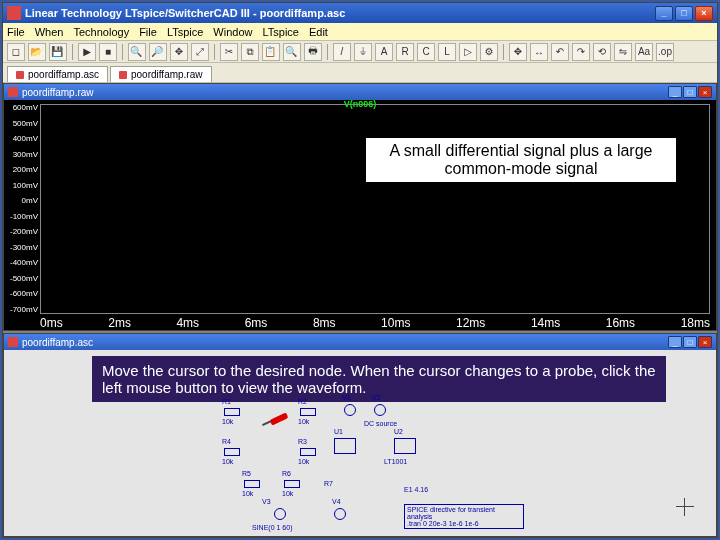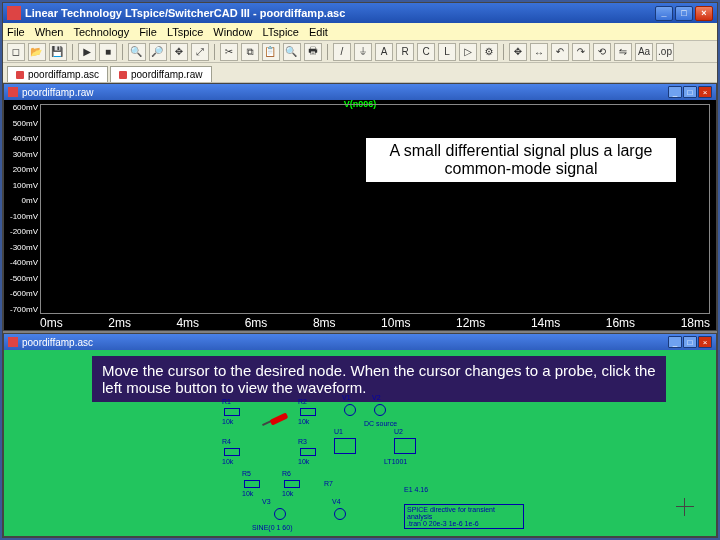--- a/index.html
+++ b/index.html
@@ -30,21 +30,21 @@
   .plot-win { top: 0; left: 0; right: 0; height: 248px;}
   .plot-body { flex: 1; background: #000; position: relative; color: #fff; font-size: 8px;}
   .plot-title { position: absolute; top: -1px; left: 50%; transform: translateX(-50%); color: #0f0; font-size: 9px; font-weight: bold;}
   .y-axis { position: absolute; left: 0; top: 4px; bottom: 16px; width: 36px; display: flex; flex-direction: column; justify-content: space-between; text-align: right; padding-right: 2px;}
   .y-tick { font-size: 8px; color: #fff; line-height: 8px;}
   .x-axis { position: absolute; left: 36px; right: 6px; bottom: 2px; height: 12px; display: flex; justify-content: space-between;}
   .x-tick { font-size: 12px; color: #fff;}
   .plot-frame { position: absolute; left: 36px; right: 6px; top: 4px; bottom: 16px; border: 1px solid #888;}
   .overlay-1 { position: absolute; top: 38px; right: 40px; width: 310px; background: #fff; color: #000; font: 16px Arial; text-align: center; padding: 4px 6px; line-height: 18px;}
   .schem-win { top: 250px; left: 0; right: 0; bottom: 0; }
-  .schem-body { flex: 1; background: #22c55e; position: relative; overflow: hidden;}
+  .schem-body { flex: 1; background: #e5e5e5; position: relative; overflow: hidden;}
   .dot-grid { position: absolute; inset: 0; background-image: radial-gradient(circle, #aaa 0.5px, transparent 0.5px); background-size: 12px 12px;}
   .overlay-2 { position: absolute; top: 6px; left: 88px; right: 50px; background: #2d1b5e; color: #fff; font: 15px Arial; padding: 6px 10px; line-height: 17px;}
   .schematic-area { position: absolute; left: 180px; top: 58px; width: 380px; height: 160px; font-size: 8px; color: #00a;}
   .cross-cursor { position: absolute; right: 22px; bottom: 20px; width: 18px; height: 18px;}
   .cross-cursor::before, .cross-cursor::after { content:""; position:absolute; background:#444;}
   .cross-cursor::before { left: 8px; top:0; width:1px; height:18px;}
   .cross-cursor::after { top: 8px; left:0; height:1px; width:18px;}
   .sch-el { position:absolute; border:1px solid #00a; font-size:7px; color:#00a; text-align:center;}
   .sch-text { position:absolute; font-size:7px; color:#00a; white-space:nowrap;}
   .probe { position:absolute; width:30px; height:14px; }

